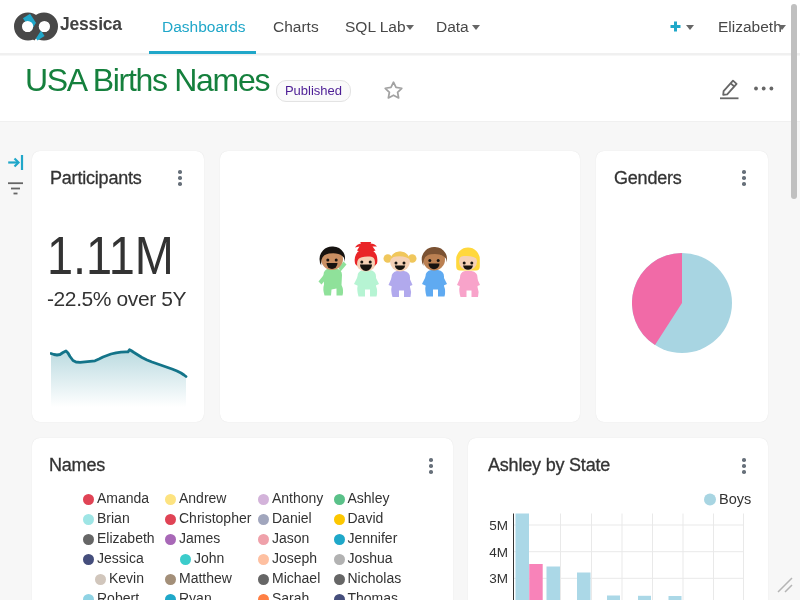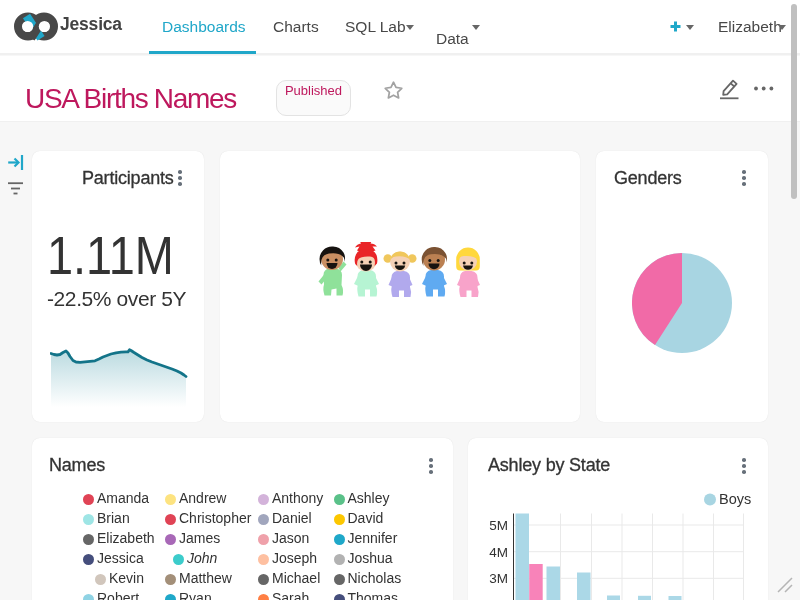--- a/index.html
+++ b/index.html
@@ -11,24 +11,24 @@
     background:#fff; border-bottom:2px solid #F0F0F0; }
   .navitem { position:absolute; top:18px; font-size:15.5px; color:#484848; }
   #nav .teal { color:#20A7C9; }
   #underline { position:absolute; left:149px; top:51px; width:107px; height:3px; background:#20A7C9; }
   .caret { position:absolute; width:0; height:0; border-left:4px solid transparent;
     border-right:4px solid transparent; border-top:5px solid #666; top:25px; }
   #logotext { position:absolute; left:60px; top:16px; line-height:1; font-size:17.5px; font-weight:700; color:#434343; letter-spacing:-0.2px; }
   
   #header { position:absolute; left:0; top:56px; width:800px; height:66px;
     background:#fff; border-bottom:1px solid #F0F0F0; }
-  #title { position:absolute; left:25px; top:26px; line-height:1.2; font-size:28px; color:#be185d; letter-spacing:-1.3px; }
-  #badge { position:absolute; left:276px; top:24px; width:75px; height:36px;
+  #title { position:absolute; left:25px; top:5px; line-height:1.2; font-size:32px; color:#15803d; letter-spacing:-1.3px; }
+  #badge { position:absolute; left:276px; top:24px; width:75px; height:22px;
     border:1px solid #E3E3E3; background:#FAFAFA; border-radius:10px;
-    font-size:13px; color:#be185d; text-align:center; line-height:19px; }
+    font-size:13px; color:#4c1d95; text-align:center; line-height:19px; }
   
   .card { position:absolute; background:#fff; border-radius:8px;
     box-shadow:0 0 1px rgba(0,0,0,0.12); }
   .ctitle { position:absolute; font-size:18px; font-weight:400; color:#333; letter-spacing:-0.2px; -webkit-text-stroke:0.3px #333;}
   .kebab { position:absolute; width:4px; }
   .kebab div { width:3.6px; height:3.6px; border-radius:50%; background:#67707A; margin-bottom:2.6px; }
   
   .leg { position:absolute; font-size:14px; color:#333; }
   .leg i { display:inline-block; width:11px; height:11px; border-radius:50%; margin-right:3px; vertical-align:-1.5px; }
 </style>
@@ -45,21 +45,21 @@
       <circle cx="14.6" cy="15.5" r="5.6" fill="#fff" stroke="none"></circle>
       <circle cx="31.4" cy="15.5" r="5.6" fill="#fff" stroke="none"></circle>
     </g>
   </svg>
   <span id="logotext">Jessica</span>
   <span class="navitem teal" style="left:162px;">Dashboards</span>
   <div id="underline"></div>
   <span class="navitem" style="left:273px;">Charts</span>
   <span class="navitem" style="left:345px;text-align:right;">SQL Lab</span>
   <span class="caret" style="left:406px;"></span>
-  <span class="navitem" style="left:436px;margin-top:12px;">Data</span>
+  <span class="navitem" style="left:436px;">Data</span>
   <span class="caret" style="left:472px;"></span>
   <svg class="abs" style="left:670px; top:21px;" width="11" height="11" viewBox="0 0 11 11">
     <path d="M5.5 0.5 V10.5 M0.5 5.5 H10.5" stroke="#1FA8C9" stroke-width="3"></path>
   </svg>
   <span class="caret" style="left:686px;"></span>
   <span class="navitem" style="left:718px;">Elizabeth</span>
   <span class="caret" style="left:778px;"></span>
 </div>
 
 <div id="header">
@@ -85,21 +85,21 @@
   <path d="M7.5 4.5 L11.5 8.5 L7.5 12.5" fill="none" stroke="#20A7C9" stroke-width="2.2"></path>
   <path d="M15 1 V16" stroke="#20A7C9" stroke-width="2.2"></path>
 </svg>
 <svg class="abs" style="left:7px; top:181px;" width="17" height="15" viewBox="0 0 17 15">
   <path d="M1 2.2 H16" stroke="#666" stroke-width="1.8"></path>
   <path d="M4 7.5 H13" stroke="#666" stroke-width="1.8"></path>
   <path d="M6.5 12.5 H10.5" stroke="#666" stroke-width="1.8"></path>
 </svg>
 
 <div class="card" style="left:32px; top:151px; width:172px; height:271px;">
-  <span class="ctitle" style="left:18px; top:17px;margin-left:32px;">Participants</span>
+  <span class="ctitle" style="left:18px; top:17px;">Participants</span>
   <div style="position:absolute; left:15px; top:73.5px; font-size:53px; color:#333;
        transform:scaleX(0.885); transform-origin:0 0; white-space:nowrap;">1.11M</div>
   <div style="position:absolute; left:15px; top:136px; font-size:21px; color:#333; letter-spacing:-0.4px; white-space:nowrap;">-22.5% over 5Y</div>
   <svg class="abs" style="left:18px; top:196px;" width="138" height="60" viewBox="0 0 138 60">
     <defs>
       <linearGradient id="ag" x1="0" y1="0" x2="0" y2="1">
         <stop offset="0" stop-color="#1A8598" stop-opacity="0.30"></stop>
         <stop offset="1" stop-color="#1A8598" stop-opacity="0"></stop>
       </linearGradient>
     </defs>
@@ -204,21 +204,21 @@
 <span class="leg" style="left:333.5px; top:490px;"><i style="background:#5AC189"></i>Ashley</span>
 <span class="leg" style="left:83px; top:510px;"><i style="background:#9EE5E5"></i>Brian</span>
 <span class="leg" style="left:165px; top:510px;"><i style="background:#E04355"></i>Christopher</span>
 <span class="leg" style="left:258px; top:510px;"><i style="background:#A1A6BD"></i>Daniel</span>
 <span class="leg" style="left:333.5px; top:510px;"><i style="background:#FCC700"></i>David</span>
 <span class="leg" style="left:83px; top:530px;"><i style="background:#666666"></i>Elizabeth</span>
 <span class="leg" style="left:165px; top:530px;"><i style="background:#A868B7"></i>James</span>
 <span class="leg" style="left:258px; top:530px;"><i style="background:#EFA1AA"></i>Jason</span>
 <span class="leg" style="left:333.5px; top:530px;"><i style="background:#1FA8C9"></i>Jennifer</span>
 <span class="leg" style="left:83px; top:550px;"><i style="background:#454E7C"></i>Jessica</span>
-<span class="leg" style="left:173px; top:550px;font-style:italic;"><i style="background:#3CCCCB"></i>John</span>
+<span class="leg" style="left:180px; top:550px;"><i style="background:#3CCCCB"></i>John</span>
 <span class="leg" style="left:258px; top:550px;"><i style="background:#FEC0A1"></i>Joseph</span>
 <span class="leg" style="left:333.5px; top:550px;"><i style="background:#B2B2B2"></i>Joshua</span>
 <span class="leg" style="left:95px; top:570px;"><i style="background:#D1C6BC"></i>Kevin</span>
 <span class="leg" style="left:165px; top:570px;"><i style="background:#A38F79"></i>Matthew</span>
 <span class="leg" style="left:258px; top:570px;"><i style="background:#666666"></i>Michael</span>
 <span class="leg" style="left:333.5px; top:570px;"><i style="background:#666666"></i>Nicholas</span>
 <span class="leg" style="left:83px; top:590px;"><i style="background:#8FD3E4"></i>Robert</span>
 <span class="leg" style="left:165px; top:590px;"><i style="background:#1FA8C9"></i>Ryan</span>
 <span class="leg" style="left:258px; top:590px;"><i style="background:#FF7F44"></i>Sarah</span>
 <span class="leg" style="left:333.5px; top:590px;"><i style="background:#454E7C"></i>Thomas</span>

